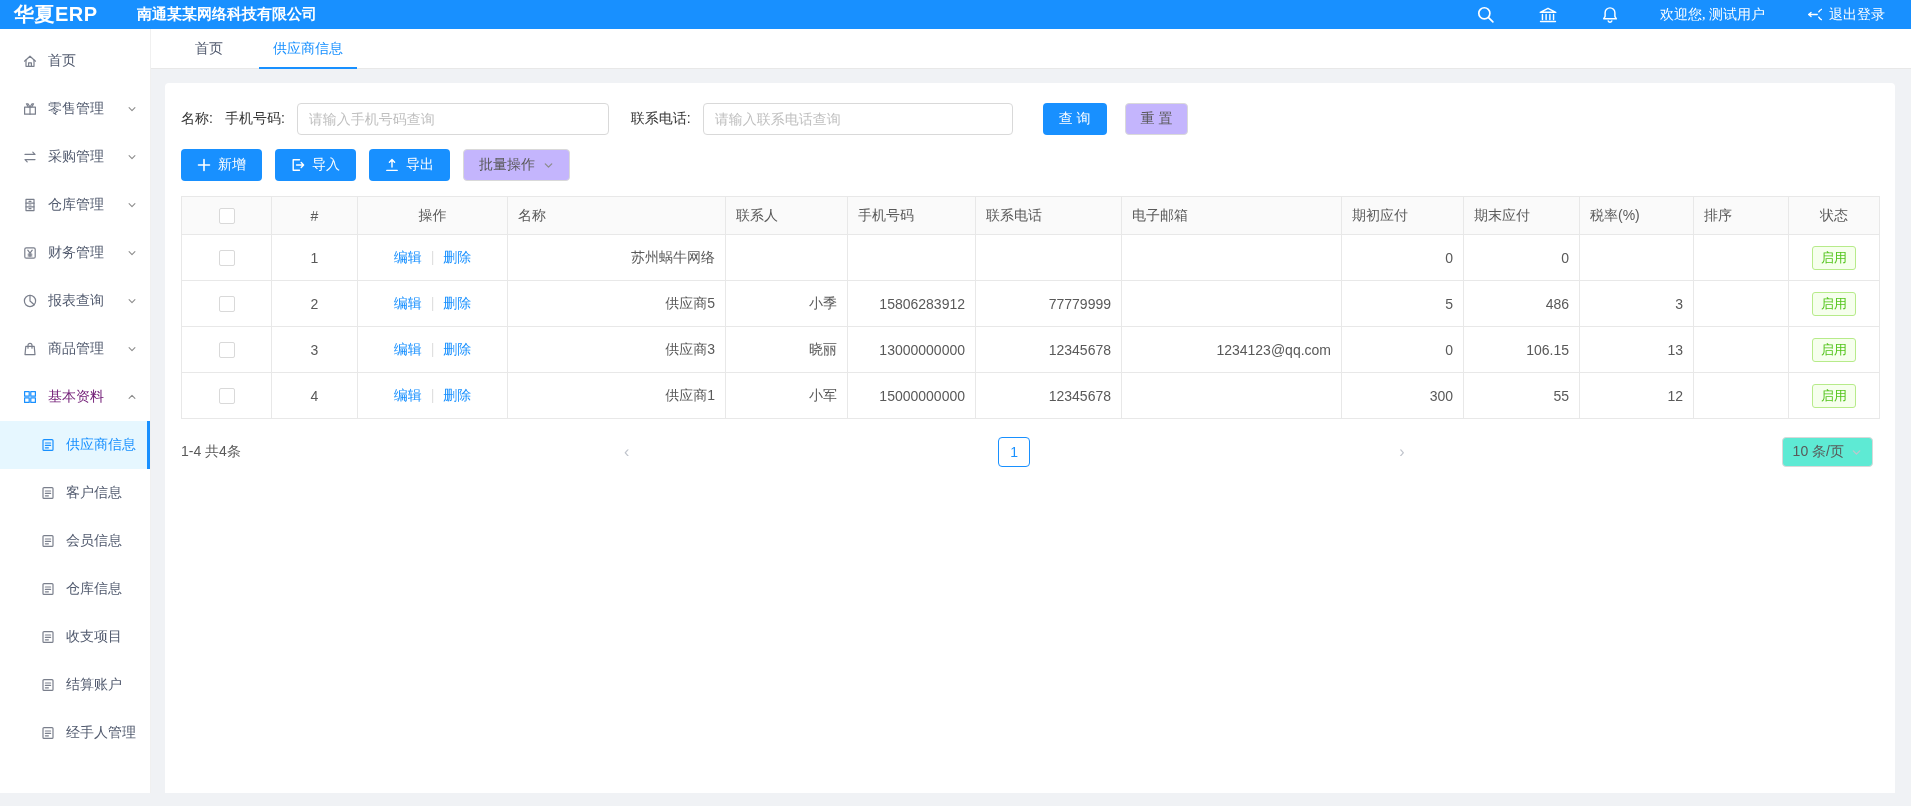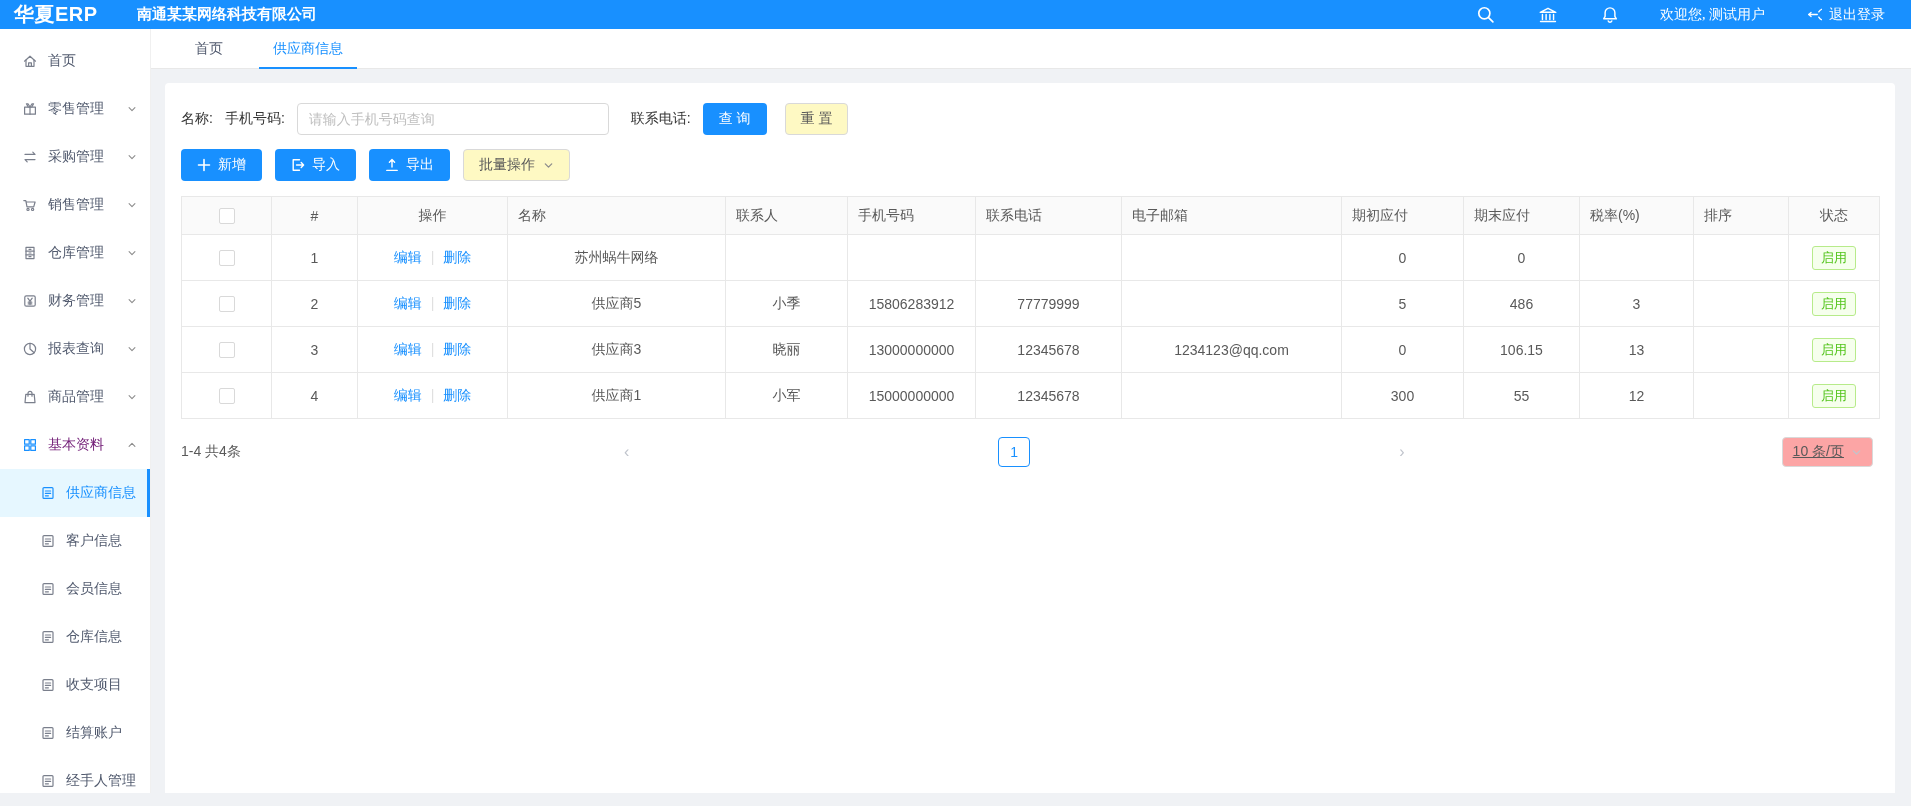--- a/index.html
+++ b/index.html
@@ -42,48 +42,48 @@
   
   .filter-row { display:flex; align-items:center; }
   .f-label { font-size:14px; color:#333; margin-right:12px; white-space:nowrap; }
   .f-input { height:32px; border:1px solid #d9d9d9; border-radius:4px; padding:0 11px; font-size:14px; color:#333; outline:none; font-family:inherit; }
   .f-input::placeholder { color:#bfbfbf; }
   .w1 { width:334px; margin-right:26px; }
   .w2 { width:312px; margin-right:22px; }
   .w3 { width:310px; margin-right:30px; }
   .btn { height:32px; border-radius:4px; font-size:14px; display:inline-flex; align-items:center; justify-content:center; cursor:pointer; font-family:inherit; border:1px solid transparent; }
   .btn-primary { background:#1890ff; color:#fff; padding:0 15px; }
-  .btn-default { background:#fef9c3; color:#595959; border-color:#d9d9d9; padding:0 15px; }
+  .btn-default { background:#c4b5fd; color:#595959; border-color:#d9d9d9; padding:0 15px; }
   .btn .b-icon { width:14px; height:14px; margin-right:7px; display:inline-flex; }
   .btn .b-icon svg { width:100%; height:100%; }
   .gap18 { margin-left:18px; }
 
   
   .toolbar-row { display:flex; align-items:center; margin-top:14px; }
   .toolbar-row .btn { margin-right:13px; }
   .batch-chev { width:11px; height:11px; margin-left:8px; color:#8c8c8c; display:inline-flex; }
   .batch-chev svg { width:100%; height:100%; }
 
   
   .table-wrap { margin-top:15px; }
   table { width:100%; border-collapse:collapse; table-layout:fixed; font-size:14px; color:#595959; }
   th { background:#fafafa; font-weight:normal; color:#595959; height:38px; border:1px solid #e8e8e8; padding:0 10px; text-align:left; }
-  td { height:46px; border:1px solid #e8e8e8; padding:0 10px; text-align:center; overflow:hidden; white-space:nowrap; }
+  td { height:46px; border:1px solid #e8e8e8; padding:0 10px; text-align:right; overflow:hidden; white-space:nowrap; }
   th.c, td.c { text-align:center; }
   .checkbox { width:16px; height:16px; border:1px solid #d9d9d9; border-radius:2px; background:#fff; display:inline-block; vertical-align:middle; cursor:pointer; }
   .link { color:#1890ff; cursor:pointer; }
   .sep { color:#e0e0e0; margin:0 9px; }
   .badge { display:inline-block; padding:2px 8px; font-size:13px; line-height:18px; color:#52c41a; background:#f6ffed; border:1px solid #b7eb8a; border-radius:3px; }
 
   
   .pagination { display:flex; justify-content:space-between; align-items:center; margin-top:18px; padding-right:6px; font-size:14px; color:#595959; }
   .pg-total { margin-right:16px; }
   .pg-arrow { width:28px; height:30px; display:inline-flex; align-items:center; justify-content:center; color:#c0c4cc; font-size:16px; cursor:pointer; }
   .pg-num { min-width:32px; height:30px; border:1px solid #1890ff; border-radius:4px; color:#1890ff; background:#fff; display:inline-flex; align-items:center; justify-content:center; margin:0 2px; cursor:pointer; }
-  .pg-size { height:30px; border:1px solid #d9d9d9; border-radius:4px; background:#fca5a5; display:inline-flex; align-items:center; padding:0 10px; margin-left:10px; color:#595959; cursor:pointer;text-decoration:underline; }
+  .pg-size { height:30px; border:1px solid #d9d9d9; border-radius:4px; background:#5eead4; display:inline-flex; align-items:center; padding:0 10px; margin-left:10px; color:#595959; cursor:pointer; }
   .pg-size .batch-chev { color:#c0c4cc; }
 </style>
 </head>
 <body>
 
 <div class="topbar">
   <div class="logo">华夏ERP</div>
   <div class="company">南通某某网络科技有限公司</div>
   <div class="topbar-right">
     <span class="top-icon">
@@ -157,35 +157,20 @@
         <span class="mi-label">采购管理</span>
         <span class="mi-chev">
           <svg viewBox="0 0 12 12" fill="none" stroke="currentColor" stroke-width="1.3" stroke-linecap="round" stroke-linejoin="round">
             <path d="M2.5 4.4 6 7.9l3.5-3.5"></path>
           </svg>
         </span>
       </div>
       <div class="menu-item">
         <span class="mi-icon">
           <svg viewBox="0 0 16 16" fill="none" stroke="currentColor" stroke-width="1.2" stroke-linecap="round" stroke-linejoin="round">
-            <path d="M1.8 3.6h2l1.2 6.2h6.7l1.4-4.8H4.6"></path>
-            <circle cx="6" cy="12.4" r="1.1"></circle>
-            <circle cx="10.6" cy="12.4" r="1.1"></circle>
-          </svg>
-        </span>
-        <span class="mi-label">销售管理</span>
-        <span class="mi-chev">
-          <svg viewBox="0 0 12 12" fill="none" stroke="currentColor" stroke-width="1.3" stroke-linecap="round" stroke-linejoin="round">
-            <path d="M2.5 4.4 6 7.9l3.5-3.5"></path>
-          </svg>
-        </span>
-      </div>
-      <div class="menu-item">
-        <span class="mi-icon">
-          <svg viewBox="0 0 16 16" fill="none" stroke="currentColor" stroke-width="1.2" stroke-linecap="round" stroke-linejoin="round">
             <rect x="4" y="2.4" width="8" height="11.2"></rect>
             <path d="M4 6.2h8M4 9.8h8"></path>
             <path d="M7 4.3h2M7 8h2M7 11.7h2"></path>
           </svg>
         </span>
         <span class="mi-label">仓库管理</span>
         <span class="mi-chev">
           <svg viewBox="0 0 12 12" fill="none" stroke="currentColor" stroke-width="1.3" stroke-linecap="round" stroke-linejoin="round">
             <path d="M2.5 4.4 6 7.9l3.5-3.5"></path>
           </svg>
@@ -321,20 +306,21 @@
     </div>
 
     <div class="content">
       <div class="card">
 
         <div class="filter-row">
           <span class="f-label">名称:</span>
           <span class="f-label">手机号码:</span>
           <input class="f-input w2" placeholder="请输入手机号码查询" style="">
           <span class="f-label">联系电话:</span>
+          <input class="f-input w3" placeholder="请输入联系电话查询" style="">
           <button class="btn btn-primary">查 询</button>
           <button class="btn btn-default gap18">重 置</button>
         </div>
 
         <div class="toolbar-row">
           <button class="btn btn-primary">
             <span class="b-icon">
               <svg viewBox="0 0 14 14" fill="none" stroke="#fff" stroke-width="1.6" stroke-linecap="round">
                   <path d="M7 1.5v11M1.5 7h11"></path>
                 </svg>

